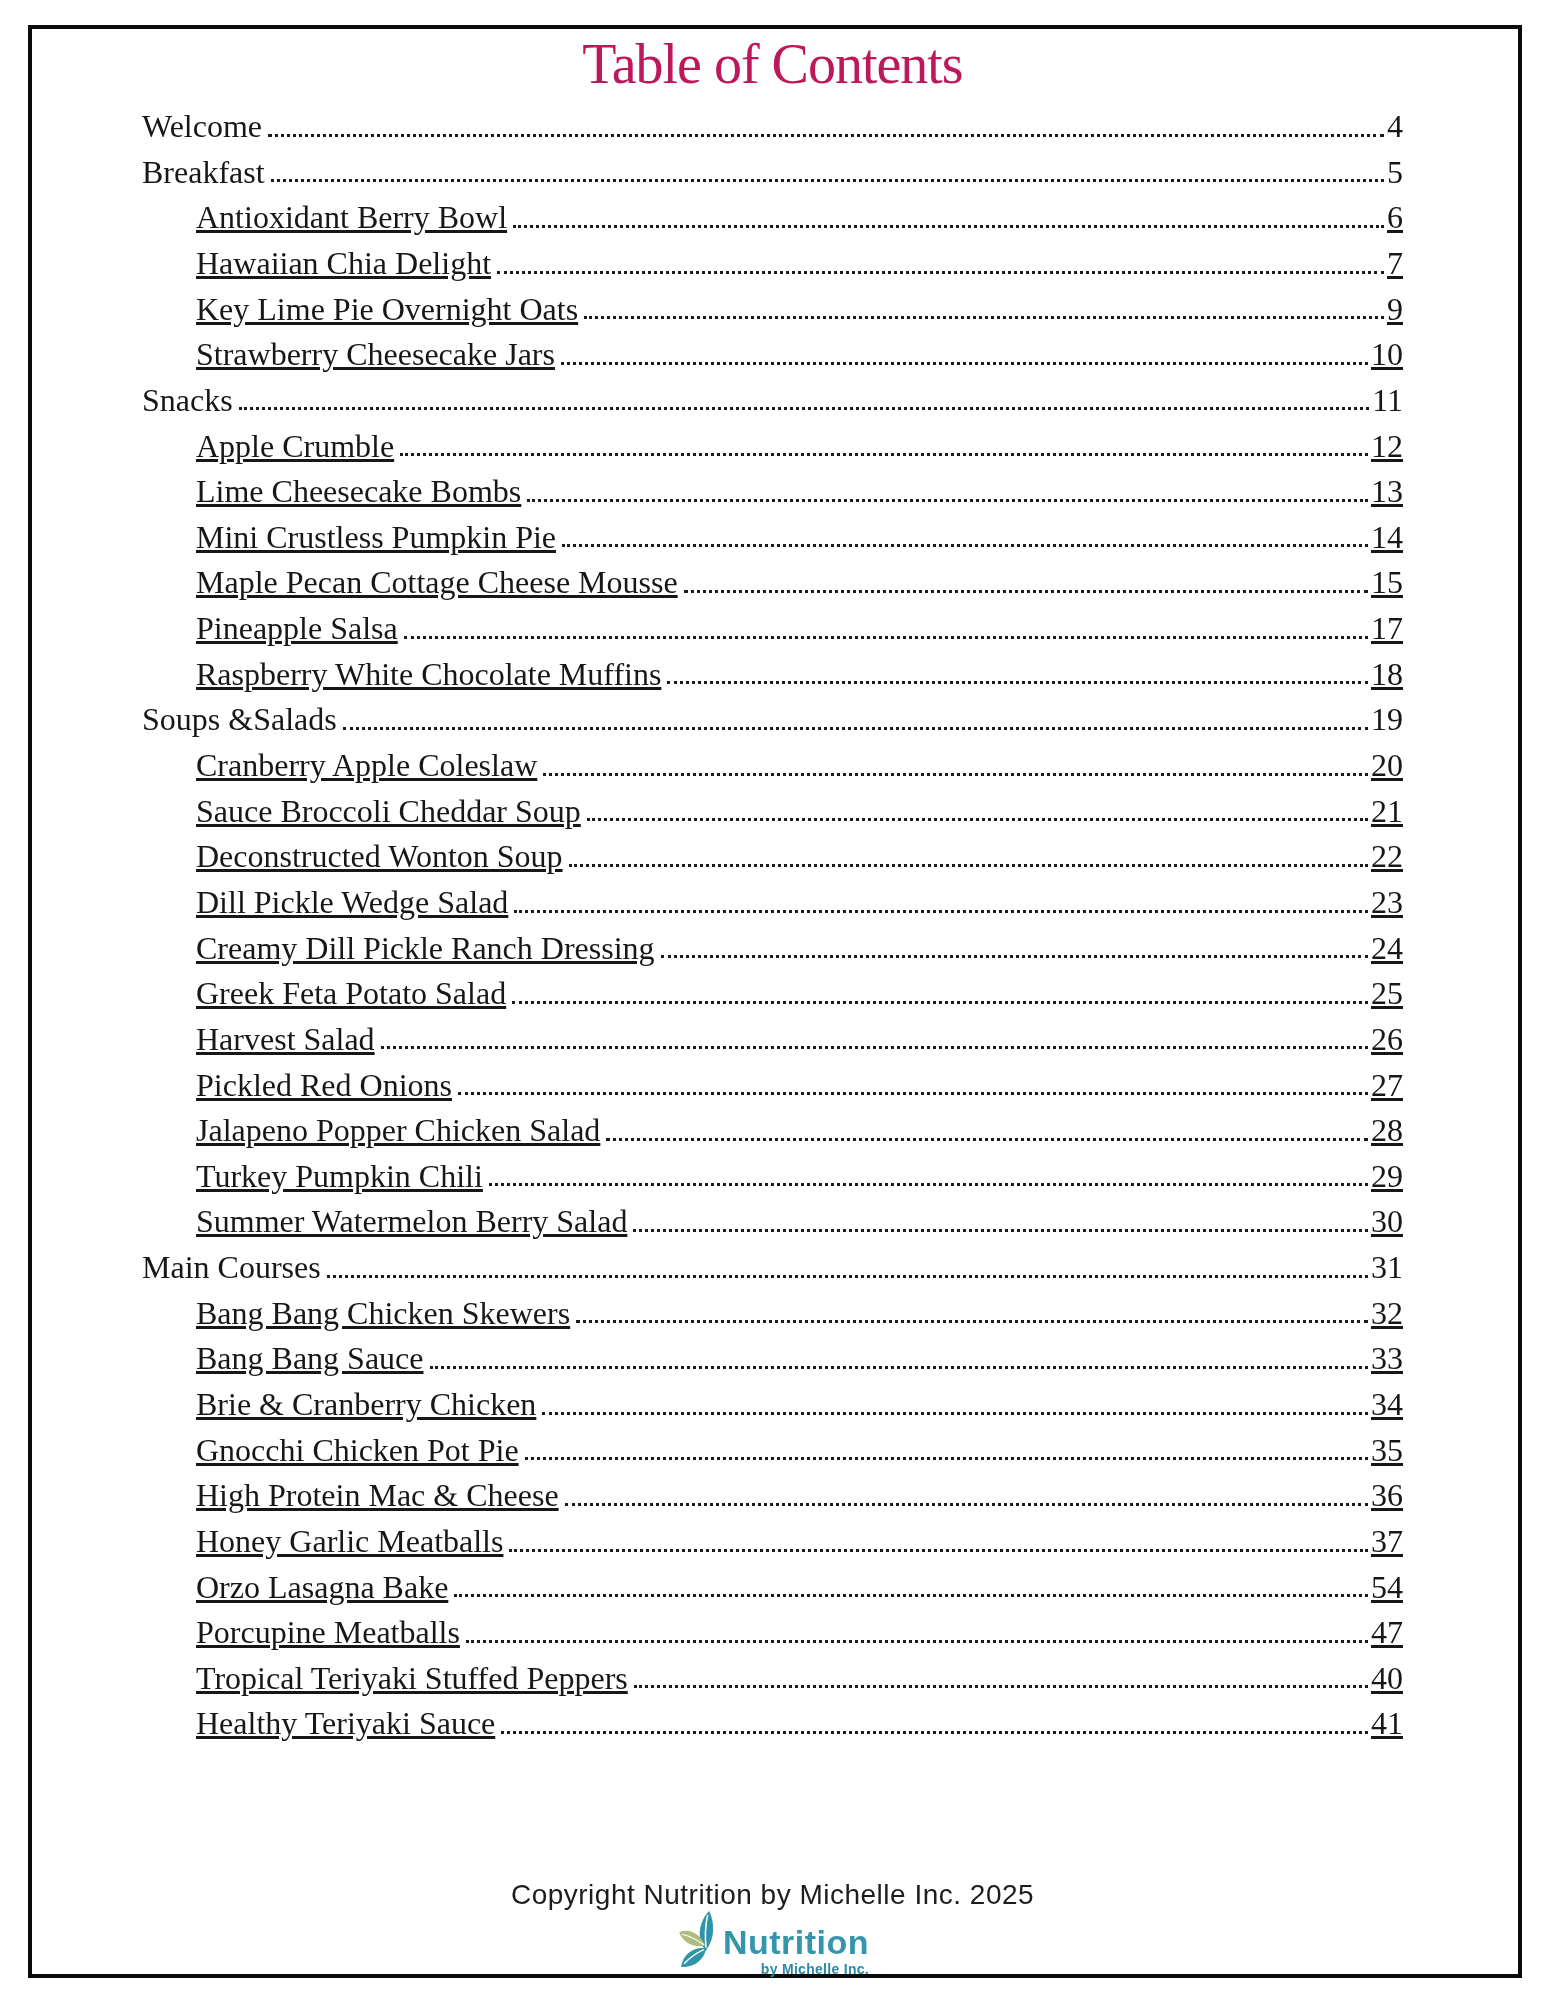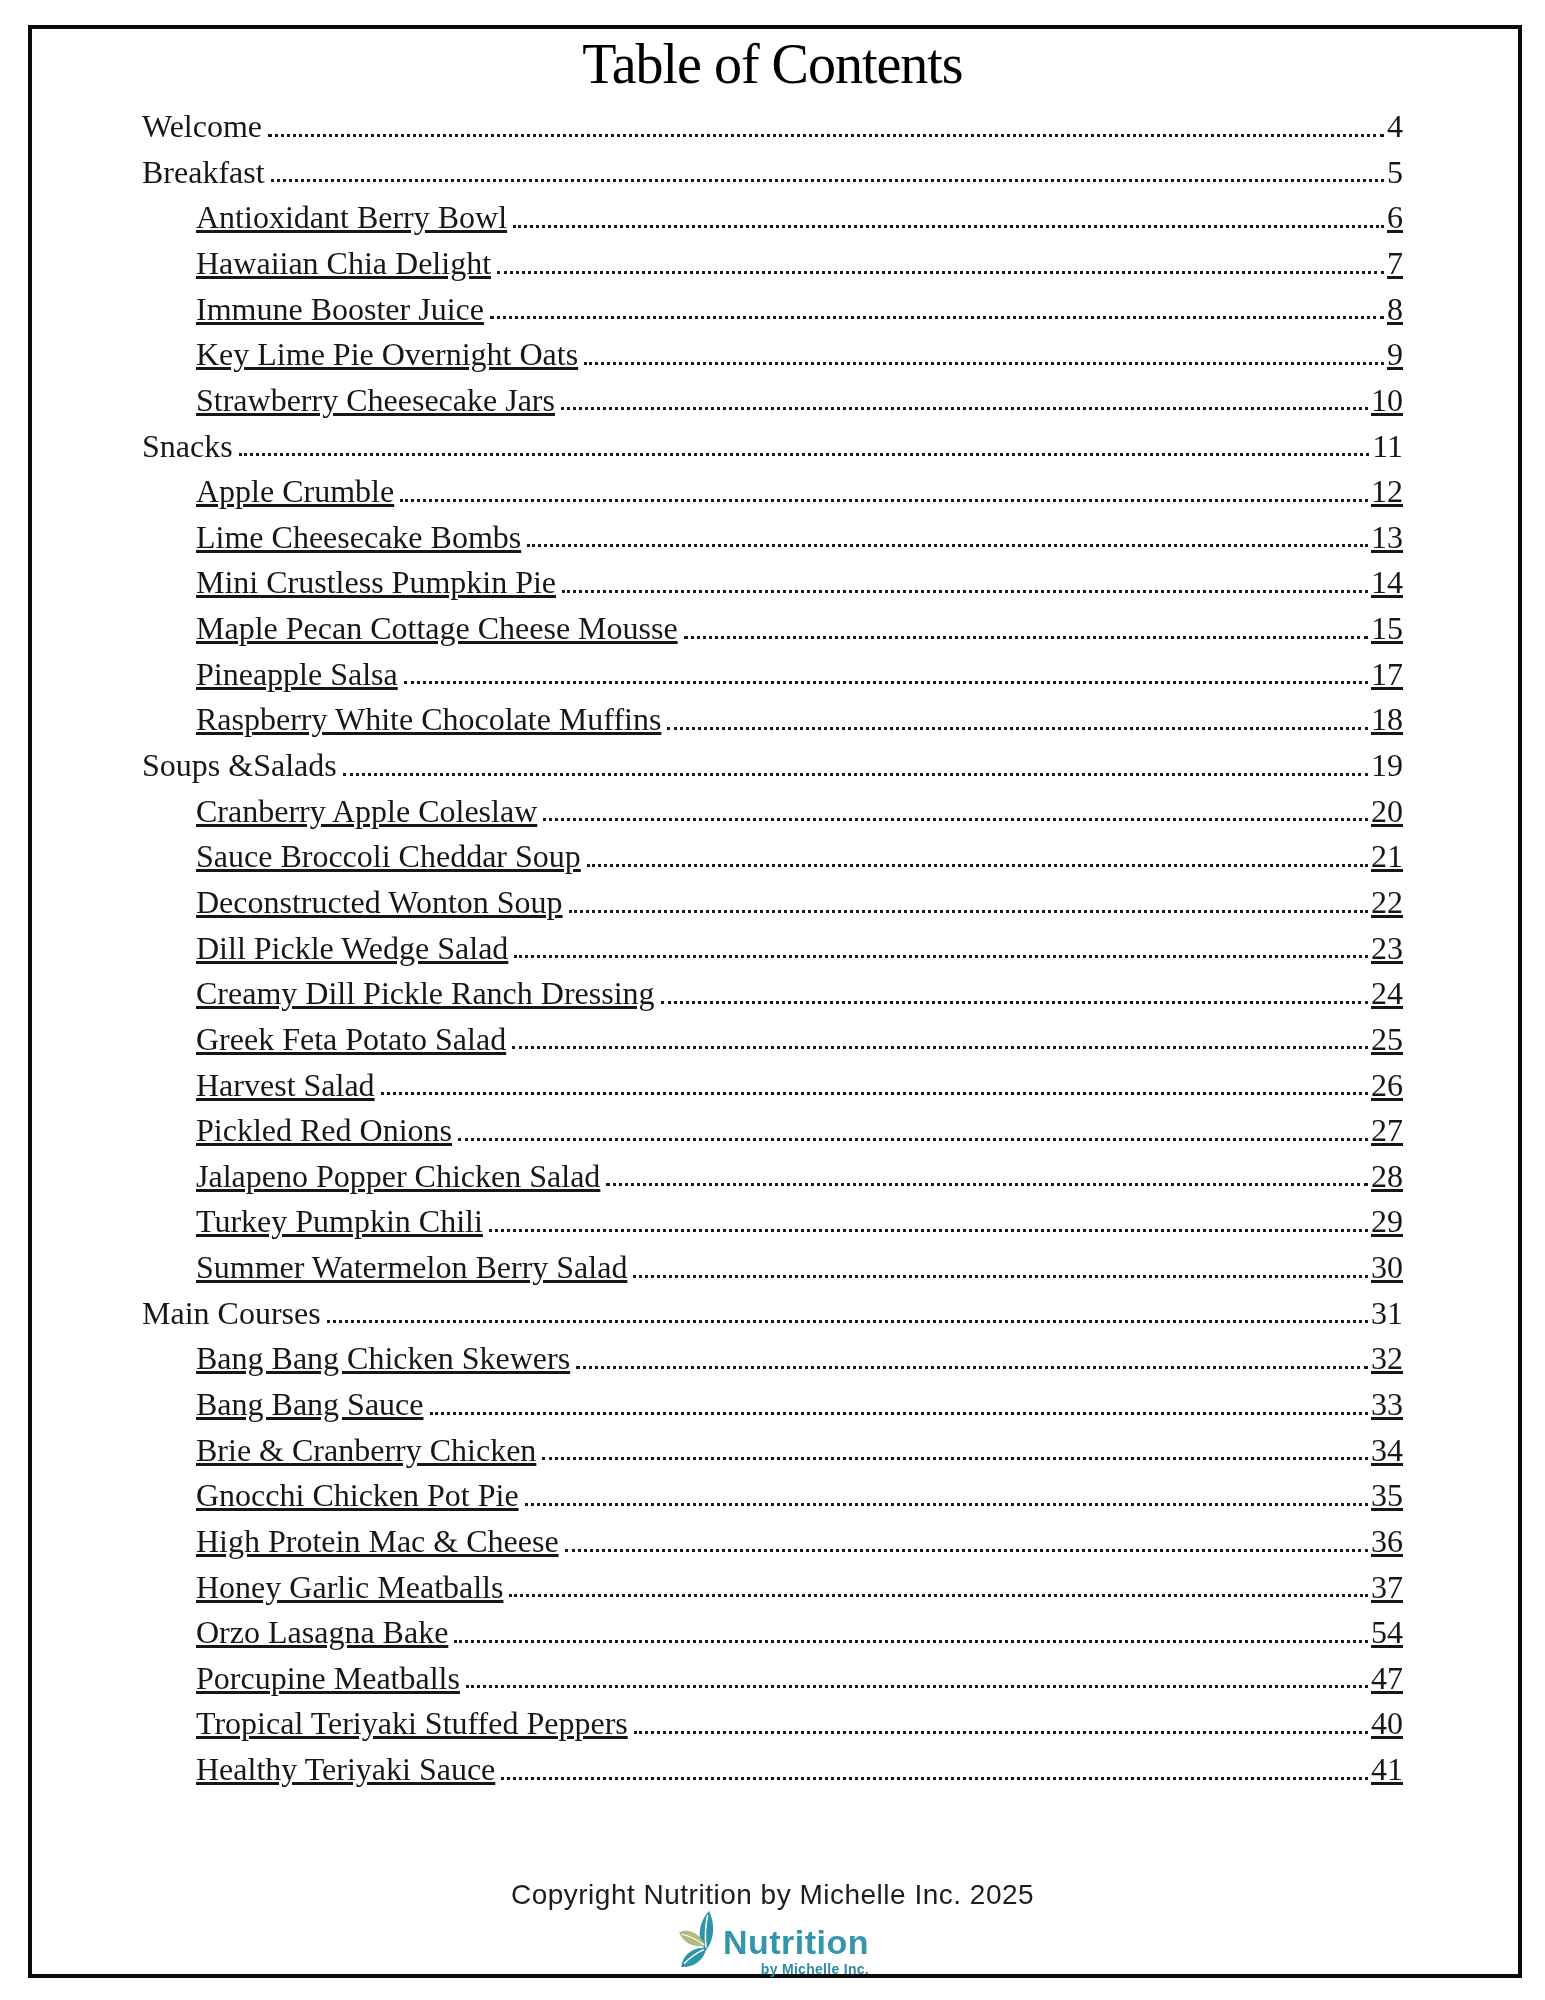--- a/index.html
+++ b/index.html
@@ -30,21 +30,21 @@
     position: absolute;
     top: 36px;
     left: 0;
     right: 0;
     margin: 0;
     text-align: center;
     font-family: "Liberation Serif", serif;
     font-weight: normal;
     font-size: 56px;
     line-height: 1.0;
-    color: #000000;
+    color: #be185d;
     letter-spacing: -1px;
   }
   .toc {
     position: absolute;
     top: 98px;
     left: 142px;
     right: 142px;
   }
   .row {
     display: flex;
@@ -146,25 +146,20 @@
       <span class="leader"></span>
       <span class="pagenum">6</span>
     </div>
 
     <div class="row sub">
       <span class="label">Hawaiian Chia Delight</span>
       <span class="leader"></span>
       <span class="pagenum">7</span>
     </div>
 
-    <div class="row sub">
-      <span class="label">Immune Booster Juice</span>
-      <span class="leader"></span>
-      <span class="pagenum">8</span>
-    </div>
 
     <div class="row sub">
       <span class="label">Key Lime Pie Overnight Oats</span>
       <span class="leader"></span>
       <span class="pagenum">9</span>
     </div>
 
     <div class="row sub">
       <span class="label">Strawberry Cheesecake Jars</span>
       <span class="leader"></span>

